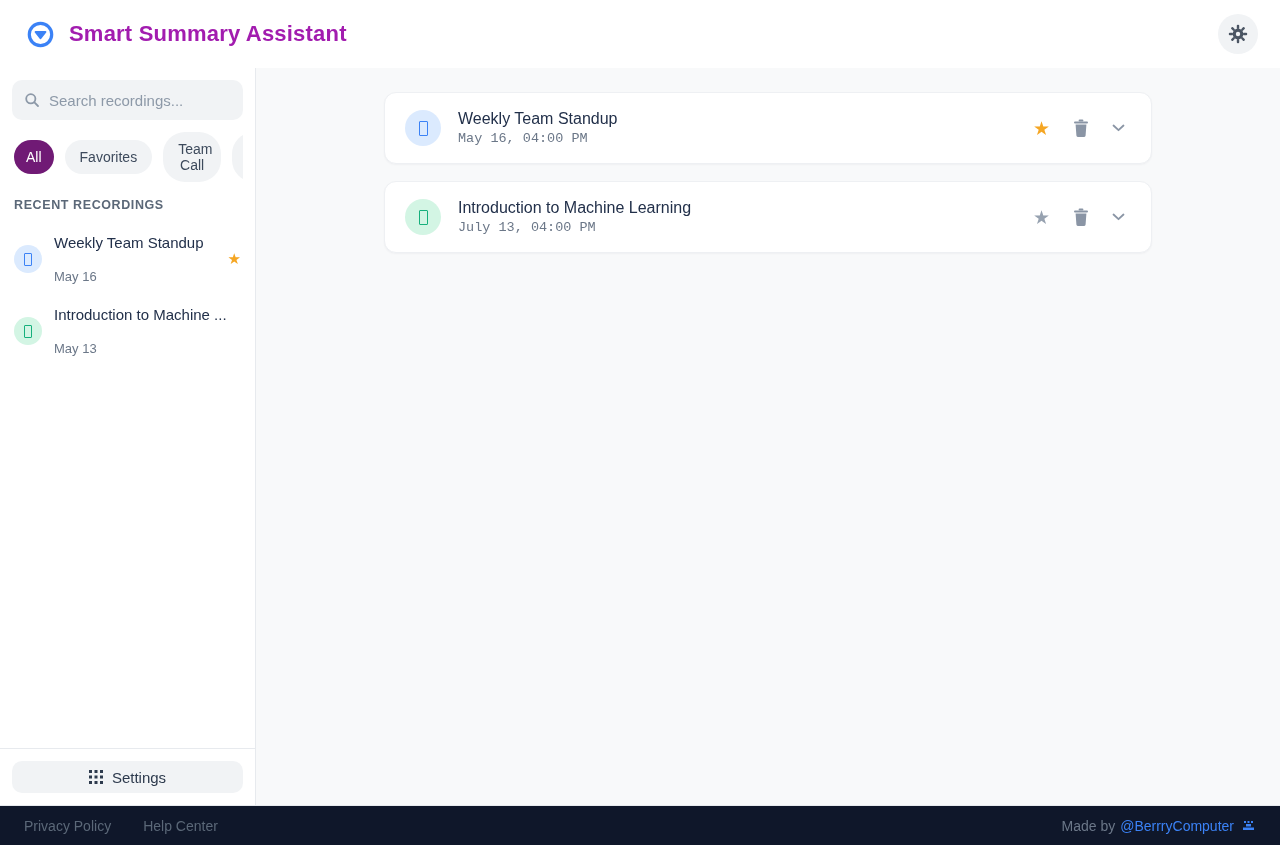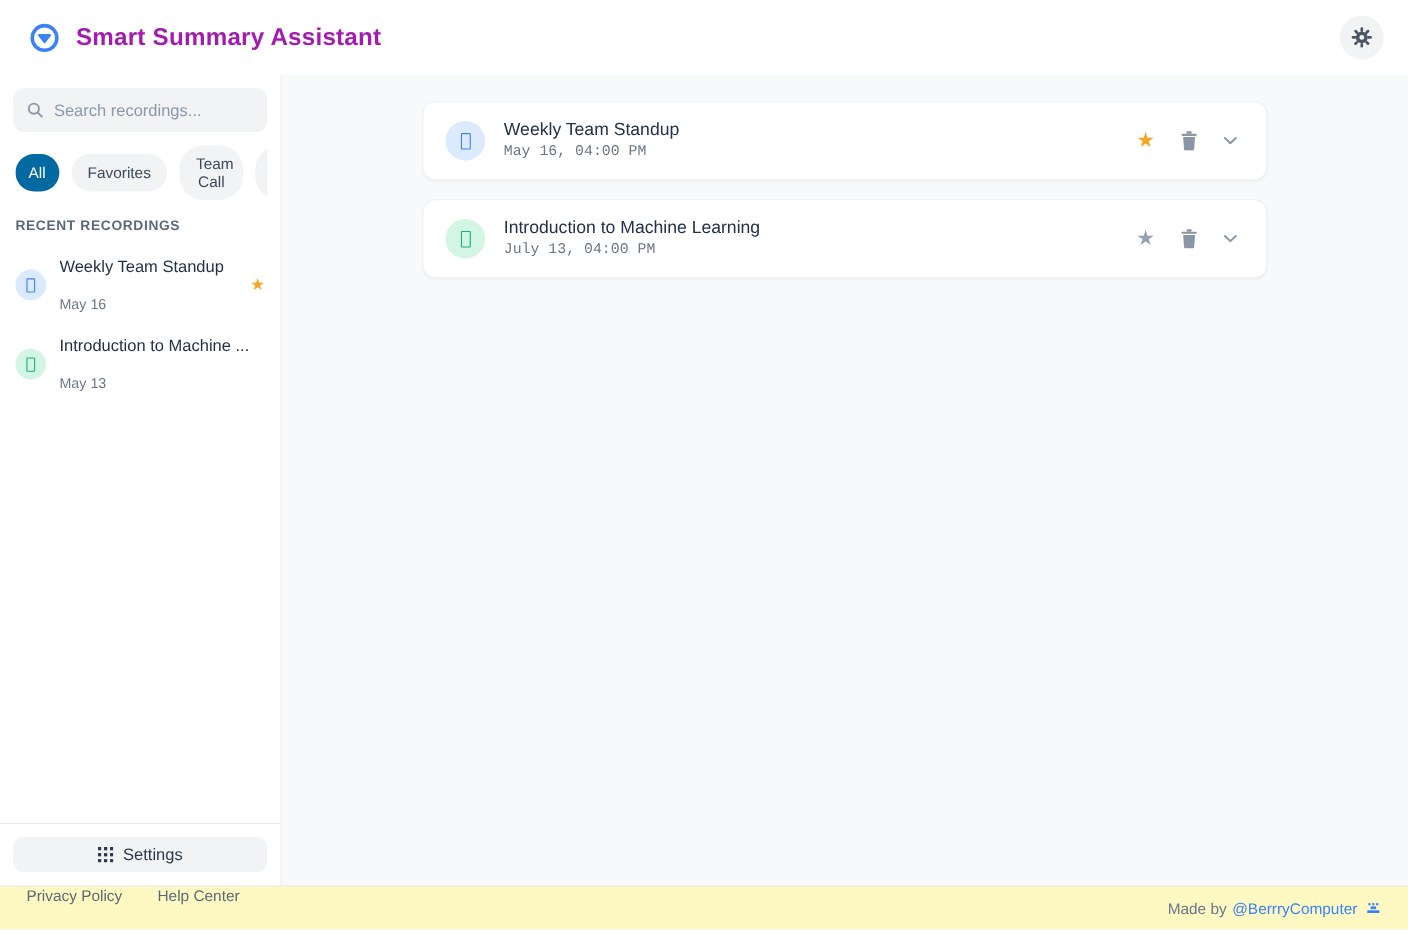--- a/index.html
+++ b/index.html
@@ -88,21 +88,21 @@
     color: #3d4a5c;
     border: none;
     border-radius: 22px;
     font-size: 14px;
     font-family: inherit;
     padding: 9px 15px;
     line-height: 1.15;
     text-align: center;
     cursor: pointer;
   }
-  .chip.active { background: #0369a1; color: #ffffff; padding: 9px 12px; }
+  .chip.active { background: #701a75; color: #ffffff; padding: 9px 12px; }
   .chip.narrow { max-width: 58px; }
 
   .section-title {
     font-size: 12.5px;
     font-weight: 700;
     color: #5b6878;
     letter-spacing: 0.6px;
     margin: 10px 2px 14px 2px;
   }
 
@@ -190,23 +190,24 @@
     padding: 0; font-family: inherit;
   }
   .star-glyph { font-size: 19px; line-height: 1; }
   .star-on  { color: #f5a623; }
   .star-off { color: #97a2b0; }
 
   
   .footer {
     flex: 0 0 40px;
     height: 40px;
-    background: #fef9c3;
+    background: #0f172a;
     border-top: 1px solid #e7eaee;
     display: flex;
+    align-items: center;
     padding: 0 24px;
     font-size: 14px;
     color: #5b6878;
   }
   .footer-links { display: flex; gap: 32px; }
   .footer a { text-decoration: none; color: #5b6878; cursor: pointer; }
   .footer-spacer { flex: 1; }
   .made-by { display: flex; align-items: center; gap: 5px; color: #6b7788; }
   .made-by a { color: #3b82f6; }
   .pixel-icon { display: inline-flex; margin-left: 2px; }

